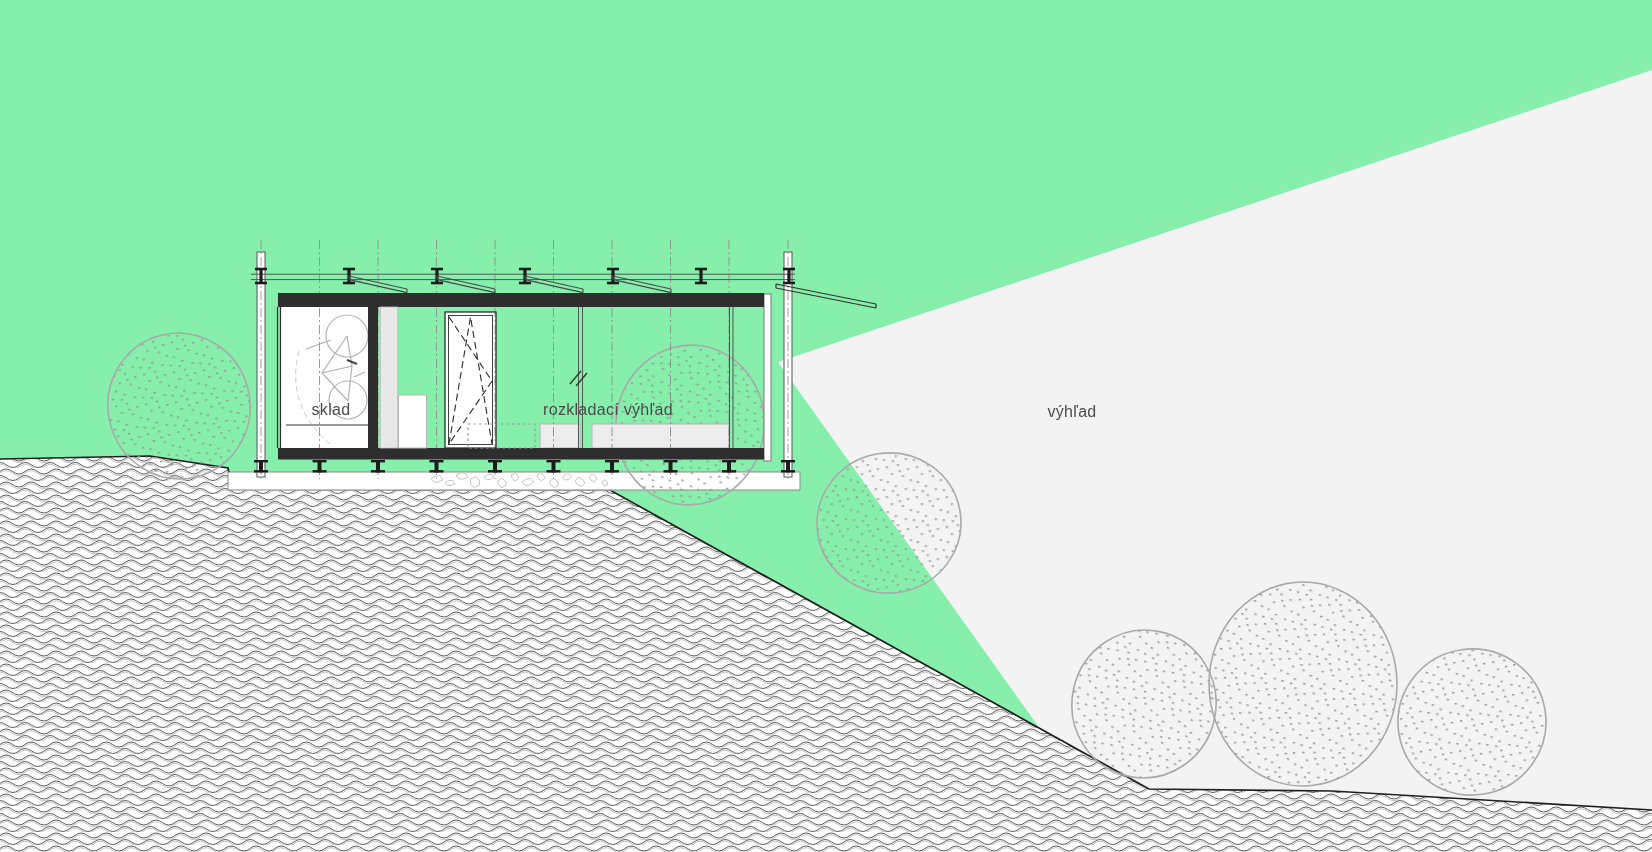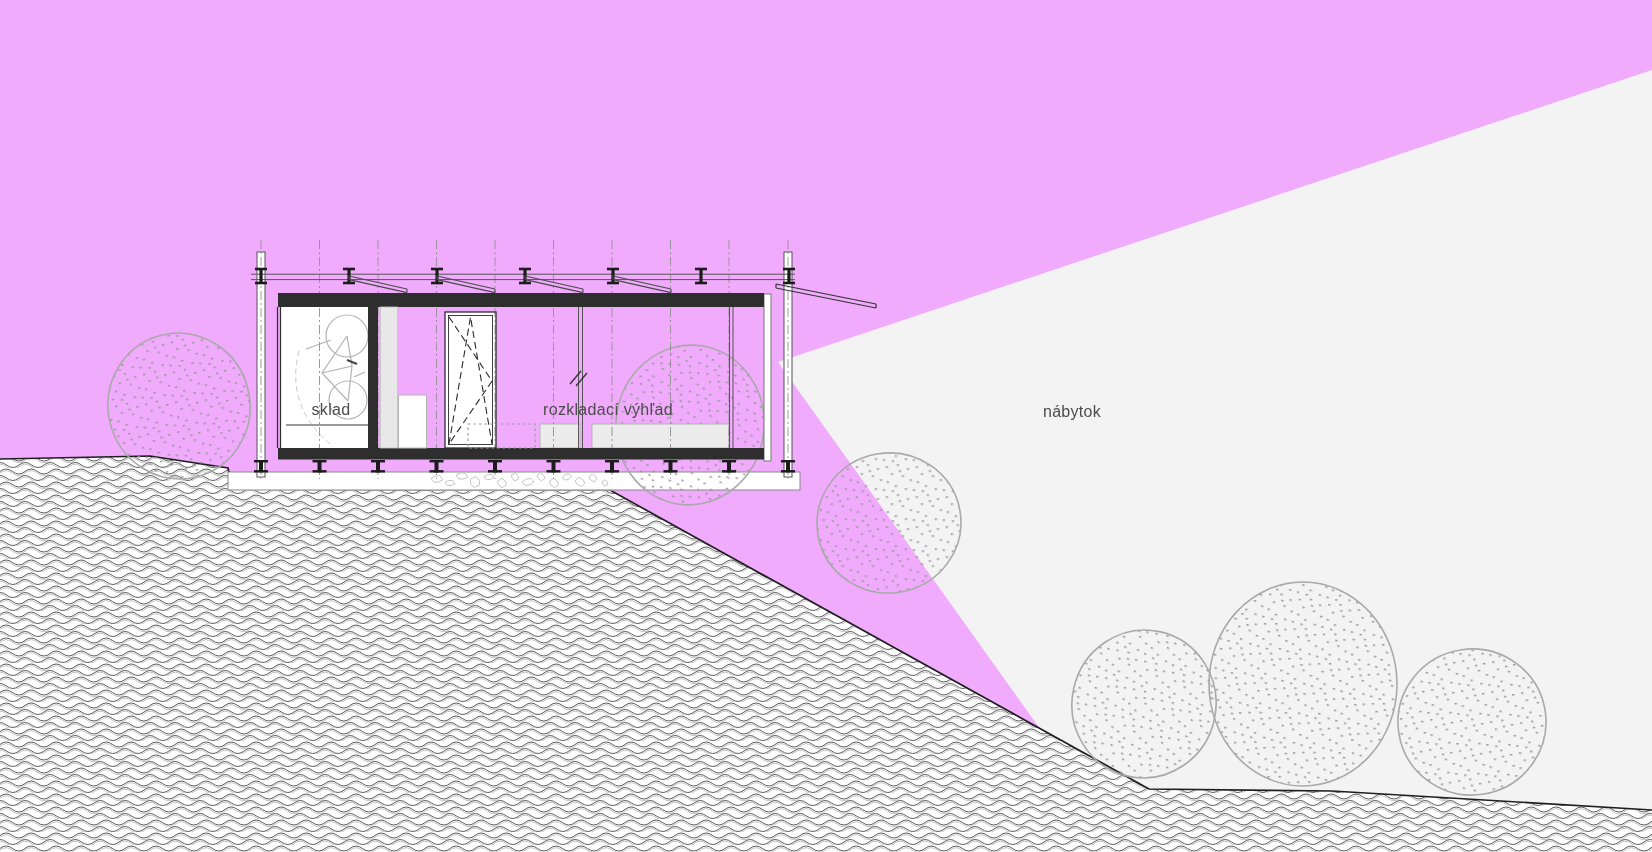--- a/index.html
+++ b/index.html
@@ -1,16 +1,16 @@
 <!DOCTYPE html>
 <html><head>
 <meta charset="utf-8">
 <style>
   html,body{margin:0;padding:0;background:#fff;}
-  .stage{position:relative;width:1652px;height:852px;background:#f0abfc;overflow:hidden;
+  .stage{position:relative;width:1652px;height:852px;background:#86efac;overflow:hidden;
          font-family:"Liberation Sans", sans-serif;}
   .stage svg{position:absolute;left:0;top:0;}
   .label{position:absolute;transform:translate(-50%,-50%);font-size:16px;letter-spacing:.3px;
          color:#4c4c4c;white-space:nowrap;user-select:none;}
 </style>
 </head>
 <body>
 
 <div class="stage">
   <svg id="scene" width="1652" height="852" viewBox="0 0 1652 852">
@@ -232,14 +232,14 @@
         <line x1="582.5" y1="307" x2="582.5" y2="448" stroke="#555555" stroke-width="1"></line>
         <line x1="729.5" y1="307" x2="729.5" y2="448" stroke="#555555" stroke-width="1"></line>
         <line x1="733" y1="307" x2="733" y2="448" stroke="#555555" stroke-width="1"></line>
         <rect x="468" y="424" width="67" height="24" fill="none" stroke="#9a9a9a" stroke-width="1.2" stroke-dasharray="2.5 3"></rect>
         <path d="M570,384 L581,371" fill="none" stroke="#333333" stroke-width="1.3"></path>
         <path d="M576,386 L587,373" fill="none" stroke="#333333" stroke-width="1.3"></path>
       </g>
   </svg>
   <div class="label" id="lbl-storage" style="left: 331px; top: 410px; color: rgb(76, 76, 76);">sklad</div>
   <div class="label" id="lbl-furniture" style="left: 608px; top: 410px; color: rgb(76, 76, 76);">rozkladací výhľad</div>
-  <div class="label" id="lbl-view" style="left: 1072px; top: 412px; color: rgb(76, 76, 76);">nábytok</div>
+  <div class="label" id="lbl-view" style="left: 1072px; top: 412px; color: rgb(76, 76, 76);">výhľad</div>
 </div>
 
 </body></html>

